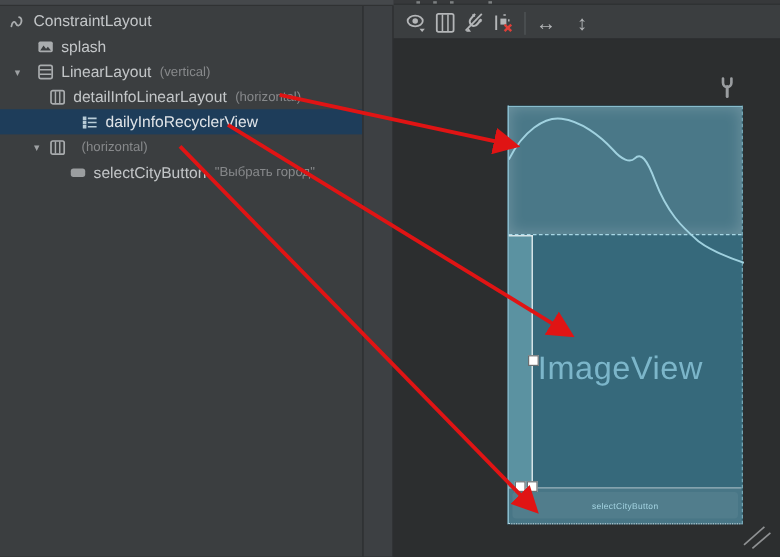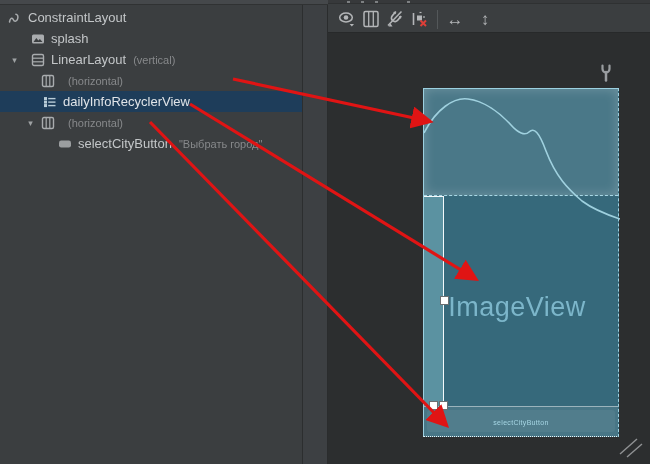--- a/index.html
+++ b/index.html
@@ -98,24 +98,25 @@
     </div>
 
     <div class="row" style="padding-left:41px">
       <span class="ticon">
         <svg width="14" height="14" viewBox="0 0 14 14">
             <rect x="1.5" y="1.5" width="11" height="11" rx="1.5" fill="none" stroke="#a9acae" stroke-width="1.4"></rect>
             <line x1="5.2" y1="2" x2="5.2" y2="12" stroke="#a9acae" stroke-width="1.2"></line>
             <line x1="8.8" y1="2" x2="8.8" y2="12" stroke="#a9acae" stroke-width="1.2"></line>
           </svg>
       </span>
+      <span>detailInfoLinearLayout</span>
       <span class="ann">(horizontal)</span>
     </div>
 
-    <div class="row selected" style="padding-left:43px">
+    <div class="row selected" style="padding-left:68px">
       <span class="ticon">
         <svg width="14" height="14" viewBox="0 0 14 14">
             <g fill="#b9cdd8" stroke="#b9cdd8">
               <rect x="1.5" y="2.6" width="2" height="2"></rect>
               <rect x="1.5" y="6.1" width="2" height="2"></rect>
               <rect x="1.5" y="9.6" width="2" height="2"></rect>
               <line x1="5.2" y1="3.6" x2="12.5" y2="3.6" stroke-width="1.4"></line>
               <line x1="5.2" y1="7.1" x2="12.5" y2="7.1" stroke-width="1.4"></line>
               <line x1="5.2" y1="10.6" x2="12.5" y2="10.6" stroke-width="1.4"></line>
             </g>

